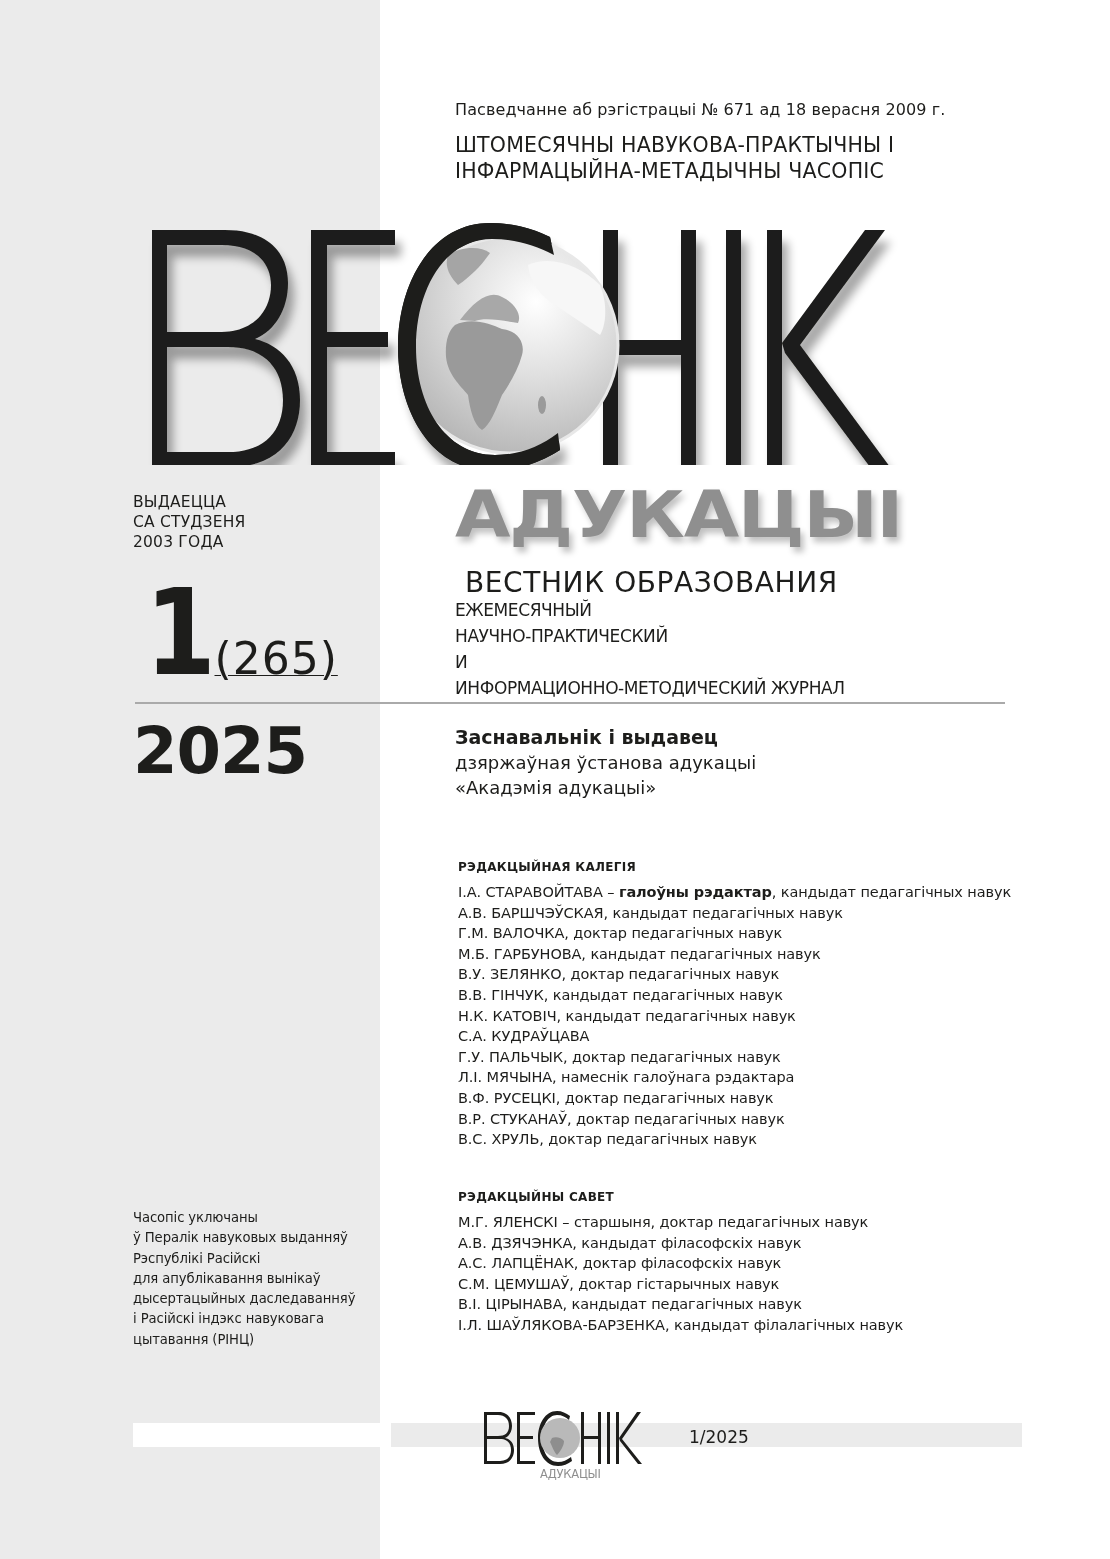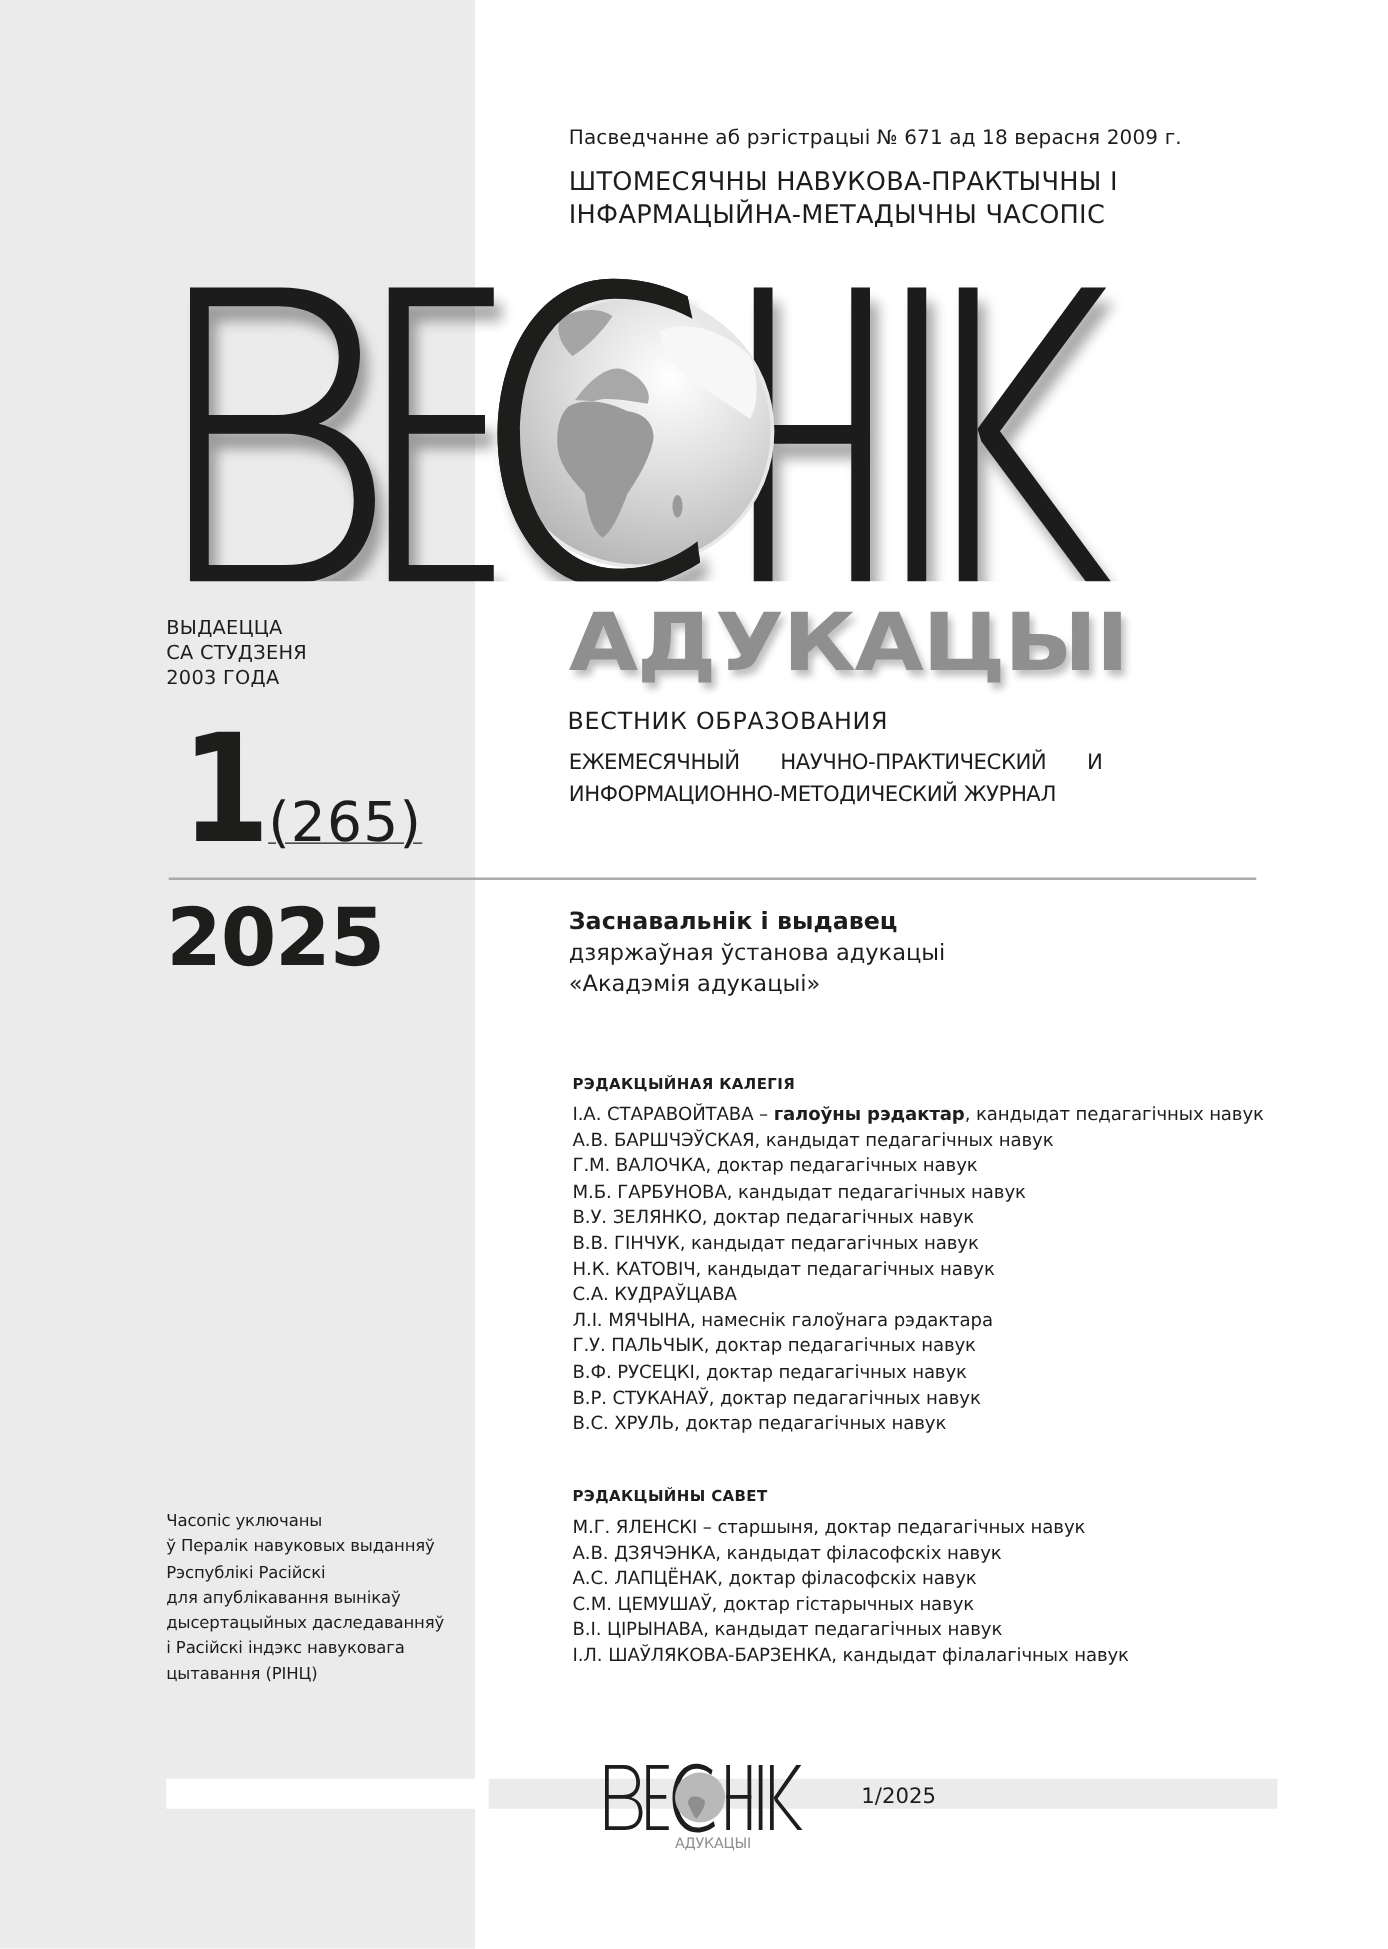--- a/index.html
+++ b/index.html
@@ -16,23 +16,23 @@
   .monthly { left:455px; top:132px; font-size:20.5px; line-height:26px; white-space:nowrap; letter-spacing:0.2px; }
 
   
   .masthead { left:130px; top:205px; width:800px; height:260px; }
   .masthead svg { display:block; }
 
   
   .adu { left:455px; top:478px; font-family:"DejaVu Sans", sans-serif; font-weight:bold; font-size:64px;
          color:#8f8f8f; letter-spacing:-1px; transform:scaleX(1.12); transform-origin:left top;
          text-shadow:3px 5px 6px rgba(0,0,0,0.25); white-space:nowrap; }
-  .vestnik-ru { left:454px; top:566px; font-size:19px; letter-spacing:0.6px; white-space:nowrap; }
+  .vestnik-ru { left:465px; top:566px; font-size:28px; letter-spacing:0.6px; white-space:nowrap; }
   .ru-sub { left:455px; top:597px; font-size:17px; line-height:26px; white-space:nowrap; letter-spacing:-0.4px; }
-  .ru-sub .l1 { display:flex; justify-content:space-between; width:427px; }
+  .ru-sub .l1 { display:flex; width:427px;flex-direction:column; }
 
   
   .since { left:133px; top:492px; font-size:15.5px; line-height:20px; letter-spacing:0.2px; }
   .issue { left:145px; top:578px; height:110px; white-space:nowrap;text-decoration:underline; }
   .issue .num { font-weight:bold; font-size:120px; line-height:110px; display:inline-block; transform:scaleX(0.85); transform-origin:left bottom; }
   .issue .total { font-size:44px; font-weight:normal; letter-spacing:1px; position:relative; left:-14px; font-family:"DejaVu Sans", sans-serif; color:#1d1d1b; }
   .rule { left:135px; top:702px; width:870px; height:2px; background:#aaaaaa; }
   .year { left:133px; top:716px; font-weight:bold; font-size:64px; line-height:70px; letter-spacing:-1px;text-align:right; }
 
   
@@ -150,22 +150,22 @@
 <div class="abs board board1">
   <h3>РЭДАКЦЫЙНАЯ КАЛЕГІЯ</h3>
   <div><span>І.А. СТАРАВОЙТАВА</span><span> – </span><span class="role-b">галоўны рэдактар</span><span>, кандыдат педагагічных навук</span></div>
   <div><span>А.В. БАРШЧЭЎСКАЯ</span><span>, кандыдат педагагічных навук</span></div>
   <div><span>Г.М. ВАЛОЧКА</span><span>, доктар педагагічных навук</span></div>
   <div><span>М.Б. ГАРБУНОВА</span><span>, кандыдат педагагічных навук</span></div>
   <div><span>В.У. ЗЕЛЯНКО</span><span>, доктар педагагічных навук</span></div>
   <div><span>В.В. ГІНЧУК</span><span>, кандыдат педагагічных навук</span></div>
   <div><span>Н.К. КАТОВІЧ</span><span>, кандыдат педагагічных навук</span></div>
   <div><span>С.А. КУДРАЎЦАВА</span><span></span></div>
+  <div><span>Г.У. ПАЛЬЧЫК</span><span>, доктар педагагічных навук</span></div>
   <div><span>Л.І. МЯЧЫНА</span><span>, намеснік галоўнага рэдактара</span></div>
-  <div><span>Г.У. ПАЛЬЧЫК</span><span>, доктар педагагічных навук</span></div>
   <div><span>В.Ф. РУСЕЦКІ</span><span>, доктар педагагічных навук</span></div>
   <div><span>В.Р. СТУКАНАЎ</span><span>, доктар педагагічных навук</span></div>
   <div><span>В.С. ХРУЛЬ</span><span>, доктар педагагічных навук</span></div>
 </div>
 
 <div class="abs board board2">
   <h3>РЭДАКЦЫЙНЫ САВЕТ</h3>
   <div><span>М.Г. ЯЛЕНСКІ</span><span> – старшыня, доктар педагагічных навук</span></div>
   <div><span>А.В. ДЗЯЧЭНКА</span><span>, кандыдат філасофскіх навук</span></div>
   <div><span>А.С. ЛАПЦЁНАК</span><span>, доктар філасофскіх навук</span></div>

